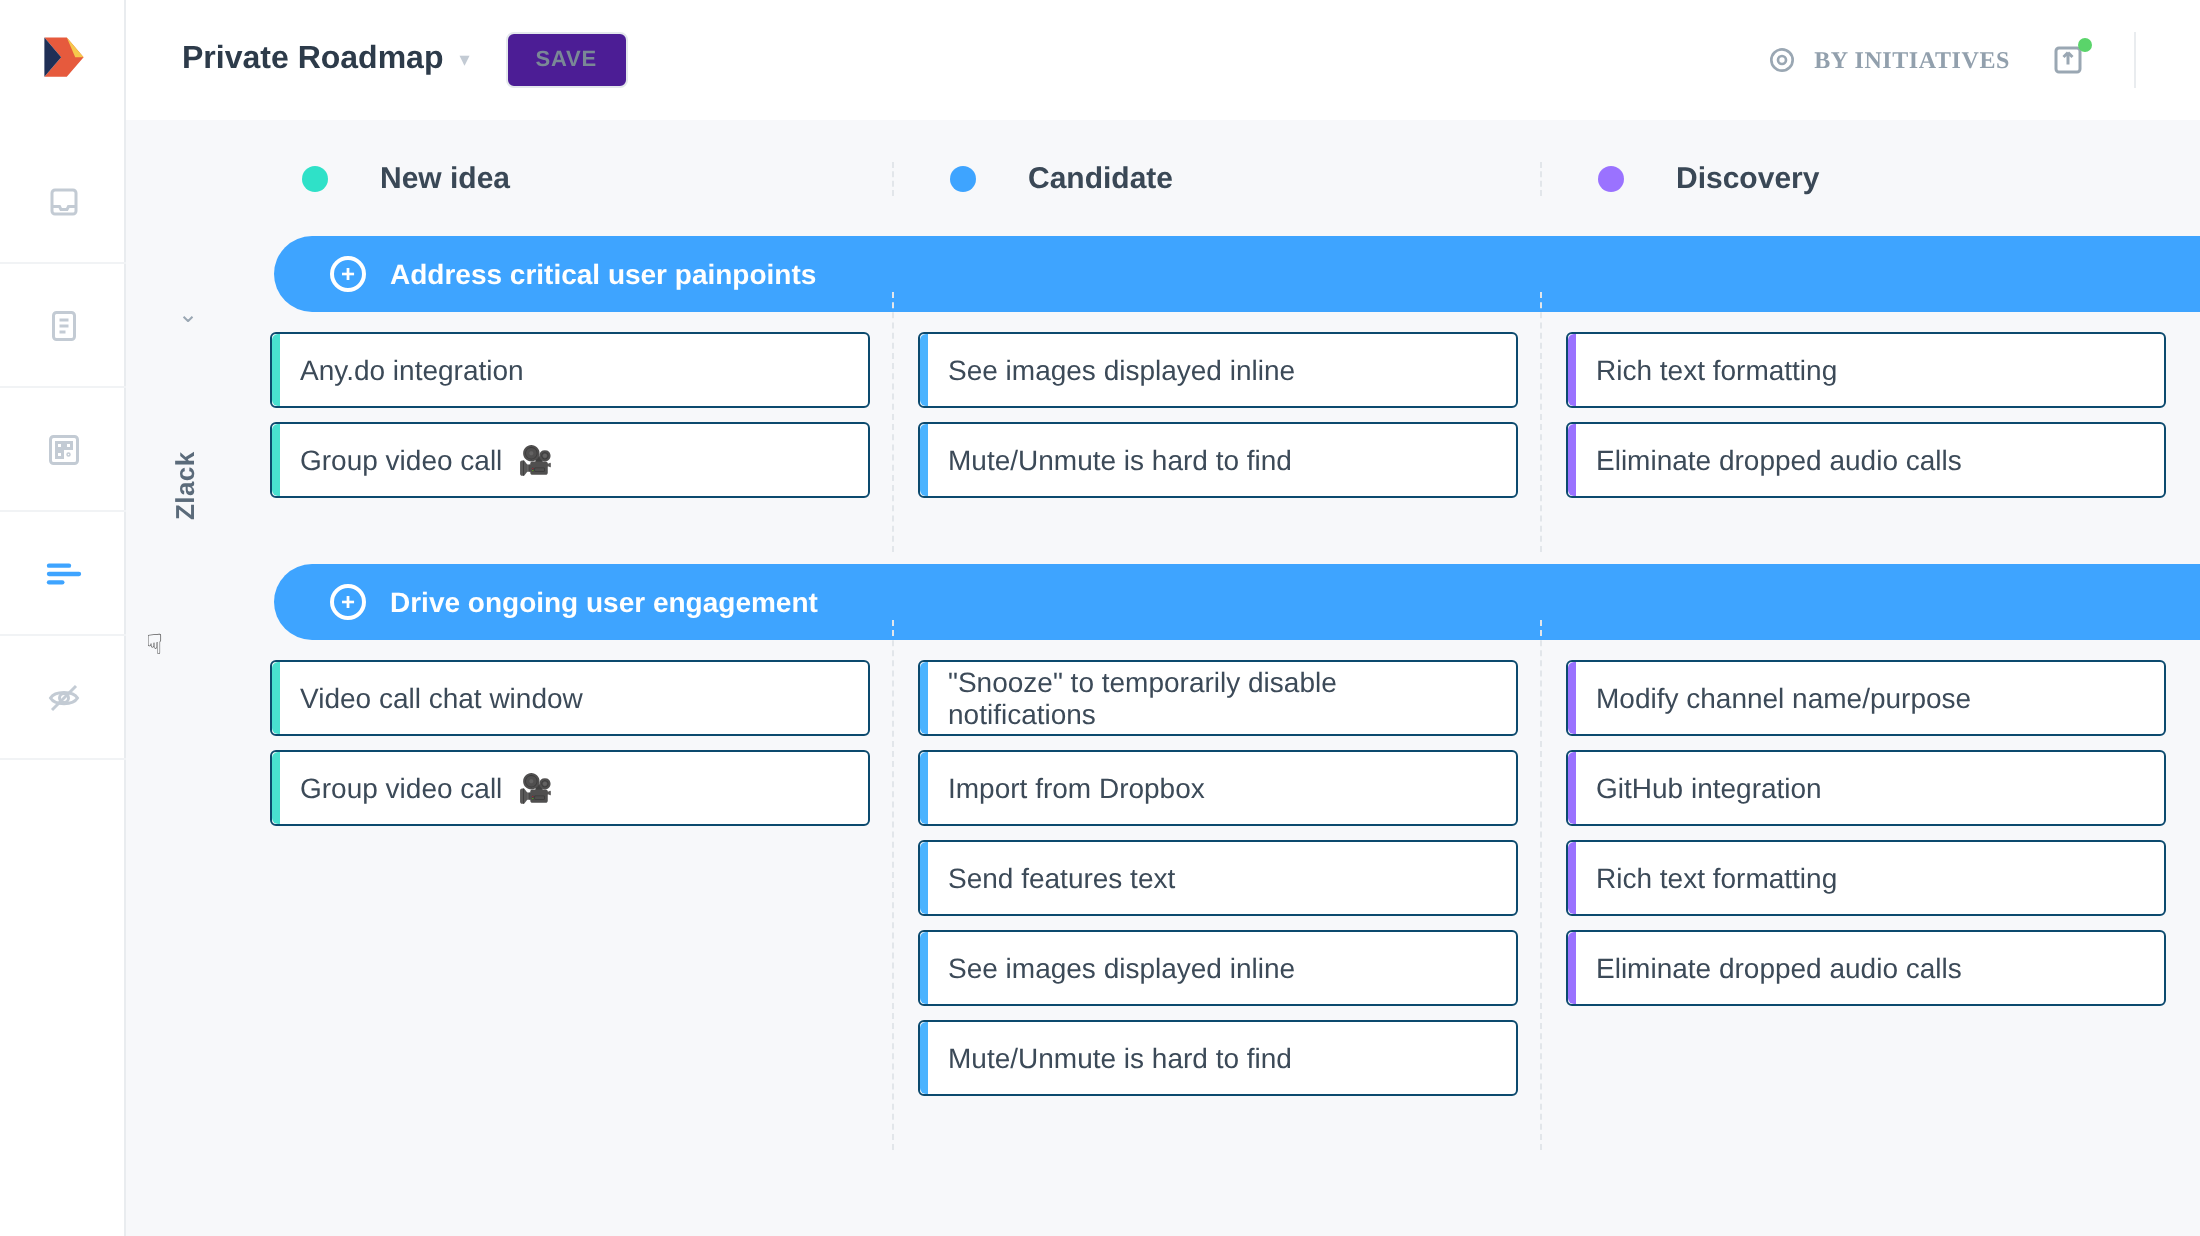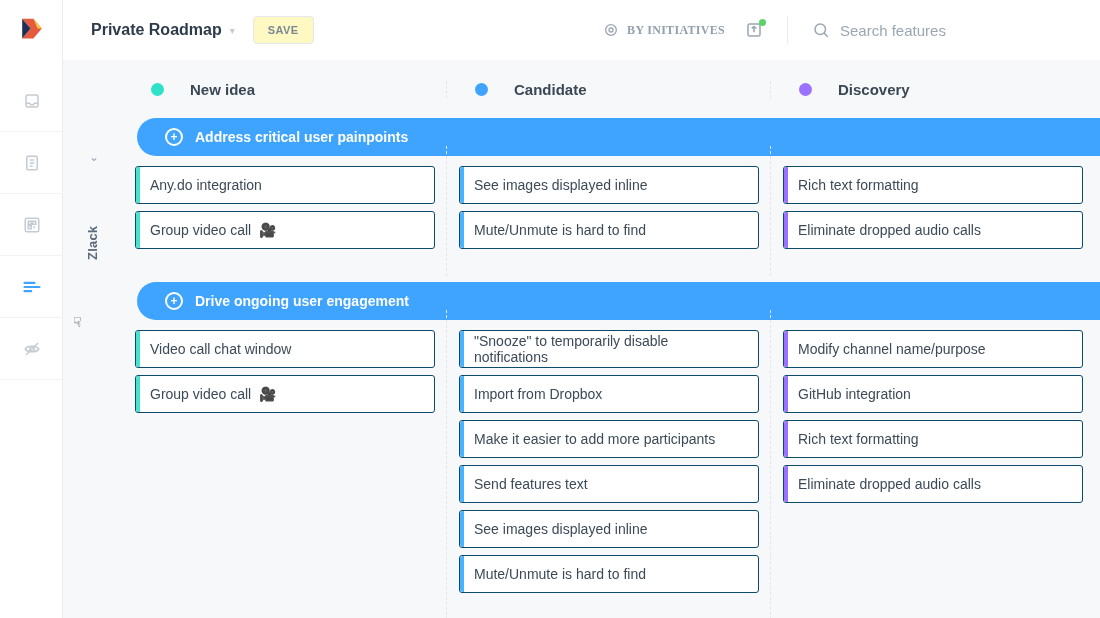--- a/index.html
+++ b/index.html
@@ -9,21 +9,21 @@
   .rail .logo { width:63px; height:60px; display:flex; align-items:center; justify-content:center;}
   .rail .logo svg { width:28px; height:28px;}
   .rail-items { margin-top:10px;}
   .rail-item { width:63px; height:62px; display:flex; align-items:center; justify-content:center; border-bottom:1px solid #f1f3f5; cursor:pointer;}
   .rail-item svg, .rail-item .glyph { color:#c3cbd4; stroke:#c3cbd4;}
   .rail-item.active .glyph, .rail-item.active svg { color:#3ea4ff; stroke:#3ea4ff;}
   
   .topbar { position:absolute; left:63px; top:0; right:0; height:60px; background:#fff; display:flex; align-items:center; padding:0 28px;}
   .title { font-size:16px; font-weight:700; color:#2d3b4a;}
   .title-caret { margin-left:8px; color:#c3cbd4; font-size:10px;}
-  .save-btn { margin-left:18px; border:1.5px solid #e4e8ec; background:#fef9c3; color:#7a8896; font-size:11px; font-weight:700; letter-spacing:.4px; padding:7px 14px; border-radius:4px; cursor:pointer;}
+  .save-btn { margin-left:18px; border:1.5px solid #e4e8ec; background:#4c1d95; color:#7a8896; font-size:11px; font-weight:700; letter-spacing:.4px; padding:7px 14px; border-radius:4px; cursor:pointer;}
   .top-center { margin-left:auto; display:flex; align-items:center; gap:20px;}
   .by-init { display:flex; align-items:center; gap:8px; color:#92a0ad; font-size:12px; font-weight:700; letter-spacing:.3px;font-family:Liberation Serif, serif;}
   .export { position:relative; width:18px; height:18px;}
   .top-divider { width:1px; height:28px; background:#e9ecef; margin:0 4px;}
   .search { display:flex; align-items:center; gap:10px; color:#9aa7b3; min-width:260px;}
   .search input { border:none; outline:none; font-size:15px; color:#5b6b7a; width:220px;}
   .search input::placeholder{ color:#9aa7b3;}
   
   .grouppane { position:absolute; left:63px; top:60px; width:60px; bottom:0; background:#f7f8fa;}
   .group-chevron { position:absolute; top:90px; left:26px; color:#9aa7b3; font-size:12px; transform: translateY(0);}
@@ -119,27 +119,20 @@
       <span>BY INITIATIVES</span>
     </div>
     <div class="export">
       <svg width="18" height="18" viewBox="0 0 24 24" fill="none" stroke="#9aa7b3" stroke-width="2">
           <rect x="4" y="4" width="16" height="16" rx="2"></rect>
           <path d="M12 15V7m0 0l-3 3m3-3l3 3"></path>
         </svg>
       <span style="position:absolute;top:-2px;right:-3px;width:7px;height:7px;background:#5ad46a;border-radius:50%;"></span>
     </div>
     <div class="top-divider"></div>
-    <div class="search">
-      <svg width="18" height="18" viewBox="0 0 24 24" fill="none" stroke="#9aa7b3" stroke-width="2">
-          <circle cx="11" cy="11" r="7"></circle>
-          <line x1="21" y1="21" x2="16" y2="16"></line>
-        </svg>
-      <input type="text" placeholder="Search features" style="">
-    </div>
   </div>
 </div>
 
 <div class="grouppane">
   <div class="group-chevron">⌄</div>
   <div class="group-name">Zlack</div>
 </div>
 <div class="fake-cursor">☟</div>
 
 <div class="board">
@@ -207,23 +200,20 @@
           </div>
         </div>
         <div class="lane-col">
           <div class="card blue">
             <span>"Snooze" to temporarily disable notifications</span>
           </div>
           <div class="card blue">
             <span>Import from Dropbox</span>
           </div>
           <div class="card blue">
-            <span>Make it easier to add more participants</span>
-          </div>
-          <div class="card blue">
             <span>Send features text</span>
           </div>
           <div class="card blue">
             <span>See images displayed inline</span>
           </div>
           <div class="card blue">
             <span>Mute/Unmute is hard to find</span>
           </div>
         </div>
         <div class="lane-col">

